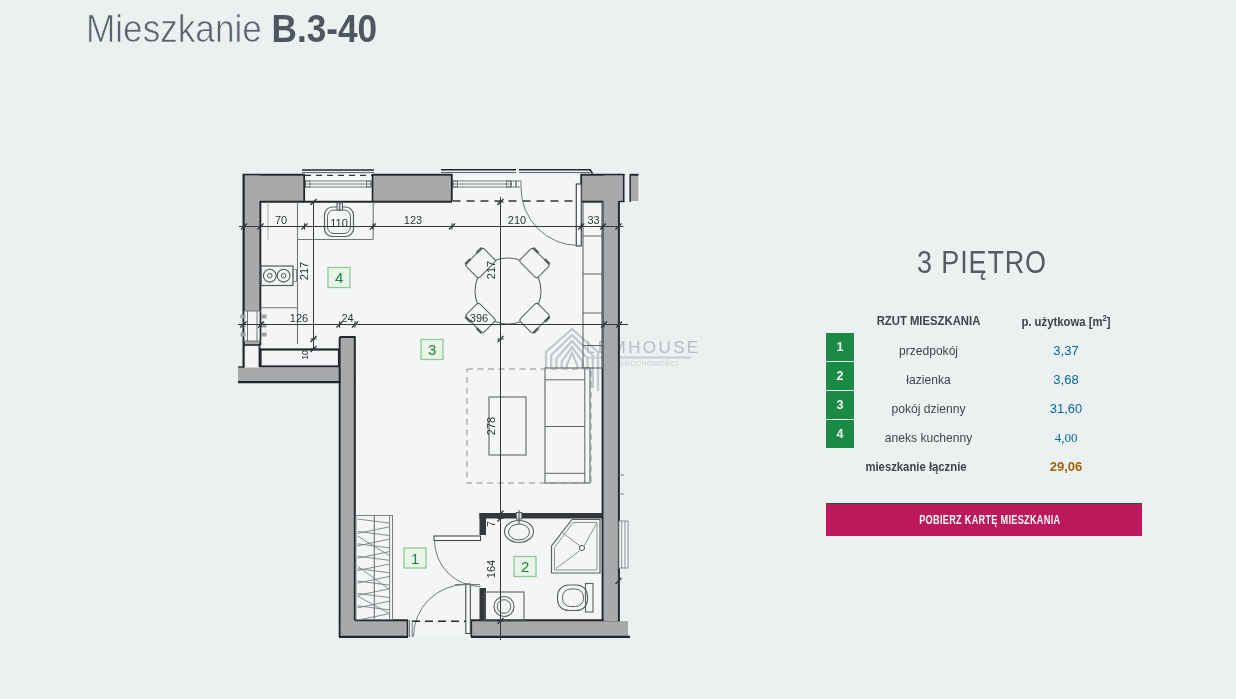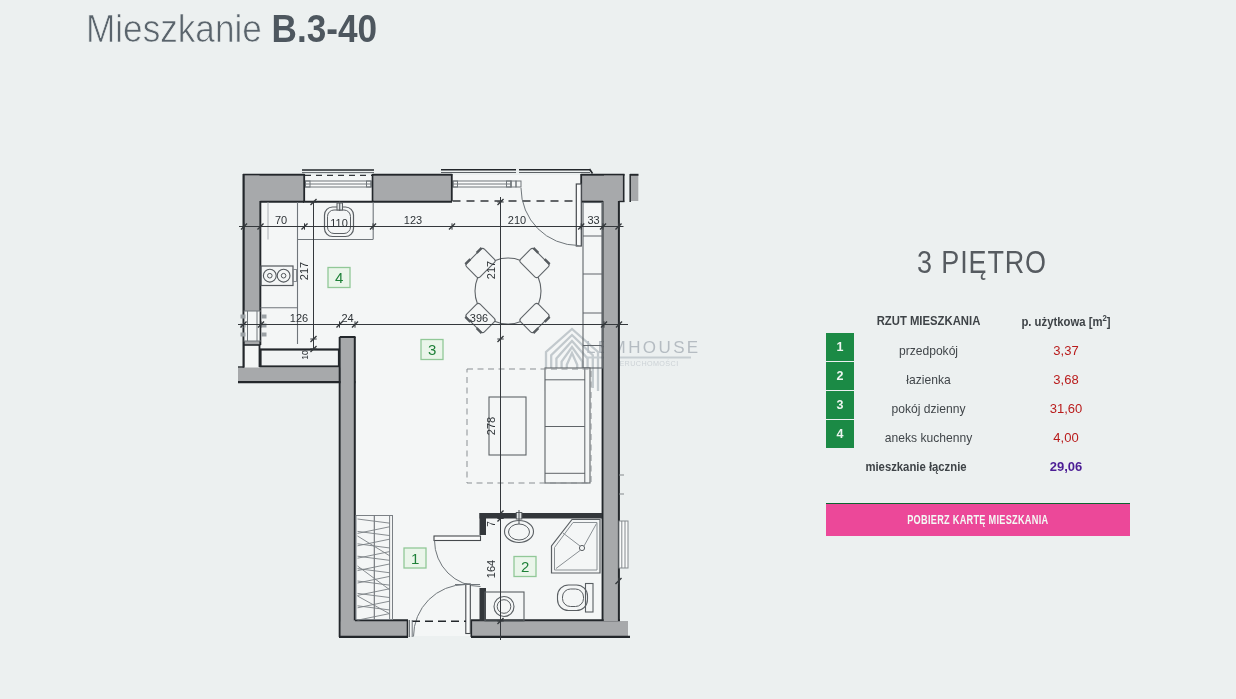--- a/index.html
+++ b/index.html
@@ -4,24 +4,24 @@
 <title>Mieszkanie B.3-40</title>
 <style>
   html,body{margin:0;padding:0;}
   body{width:1236px;height:699px;background:#ecf0f0;font-family:"Liberation Sans",sans-serif;position:relative;overflow:hidden;}
   .title{position:absolute;left:86px;top:8px;font-size:38px;font-weight:300;color:#5a646c;letter-spacing:0px;transform:scaleX(0.925);transform-origin:left top;white-space:nowrap;}
   .title b{font-weight:700;color:#4e575f;}
   svg{position:absolute;left:0;top:0;}
   .floor-h{position:absolute;left:830px;top:245px;width:304px;text-align:center;font-size:31px;color:#565b60;font-weight:400;letter-spacing:1px;transform:scaleX(0.87);transform-origin:center top;}
   .thead{position:absolute;font-weight:700;font-size:13px;color:#3e4347;transform:scaleX(0.87);}
   .cellname{position:absolute;left:856px;width:145px;text-align:center;font-size:13px;color:#41464a;height:29px;line-height:29px;transform:scaleX(0.93);}
-  .cellval{position:absolute;left:1001px;width:130px;text-align:center;font-size:13px;color:#b91c1c;height:29px;line-height:29px;}
+  .cellval{position:absolute;left:1001px;width:130px;text-align:center;font-size:13px;color:#0369a1;height:29px;line-height:29px;}
   .sq{position:absolute;left:826px;width:28px;height:28px;background:#1b8a45;color:#eef5f0;font-size:12.5px;font-weight:700;text-align:center;line-height:28px;}
   .totaln{position:absolute;left:826px;width:180px;text-align:center;font-size:13px;font-weight:700;color:#3e4347;height:29px;line-height:29px;transform:scaleX(0.87);}
-  .btn{position:absolute;left:826px;top:503px;width:304px;height:32px;background:#ec4899;border-top:1px solid #0c6330;color:#f4faf5;font-size:13.5px;font-weight:700;text-align:center;line-height:31px;letter-spacing:0.4px;}
+  .btn{position:absolute;left:826px;top:503px;width:304px;height:32px;background:#be185d;border-top:1px solid #0c6330;color:#f4faf5;font-size:13.5px;font-weight:700;text-align:center;line-height:31px;letter-spacing:0.4px;padding-left:12px;}
 </style>
 </head>
 <body>
 
 <div class="title"><span style="-webkit-text-stroke:0.7px #ecf0f0;">Mieszkanie</span> <b>B.3-40</b></div>
 
 <svg width="1236" height="699" viewBox="0 0 1236 699">
 
 <path d="M 244 175 L 624 175 L 624 202 L 620 202 L 620 621 L 628 621 L 628 636 L 339 636 L 339 383 L 238 383 L 238 367 L 244 367 Z" fill="#f4f6f6"></path>
 
@@ -361,18 +361,18 @@
 <div class="sq" style="top:362px;">2</div>
 <div class="cellname" style="top:365px;">łazienka</div>
 <div class="cellval" style="top:365px;">3,68</div>
 
 <div class="sq" style="top:391px;">3</div>
 <div class="cellname" style="top:394px;">pokój dzienny</div>
 <div class="cellval" style="top:394px;">31,60</div>
 
 <div class="sq" style="top:420px;">4</div>
 <div class="cellname" style="top:423px;">aneks kuchenny</div>
-<div class="cellval" style="top:423px;">4,00</div>
+<div class="cellval" style="top:423px;font-family:Liberation Serif, serif;">4,00</div>
 
 <div class="totaln" style="top:452px;">mieszkanie łącznie</div>
-<div class="cellval" style="top:452px;font-weight:700;color:#4c1d95;">29,06</div>
+<div class="cellval" style="top:452px;font-weight:700;color:#a16207;">29,06</div>
 
 <div class="btn"><span style="display:inline-block;transform:scaleX(0.68);">POBIERZ KARTĘ MIESZKANIA</span></div>
 
 </body></html>

